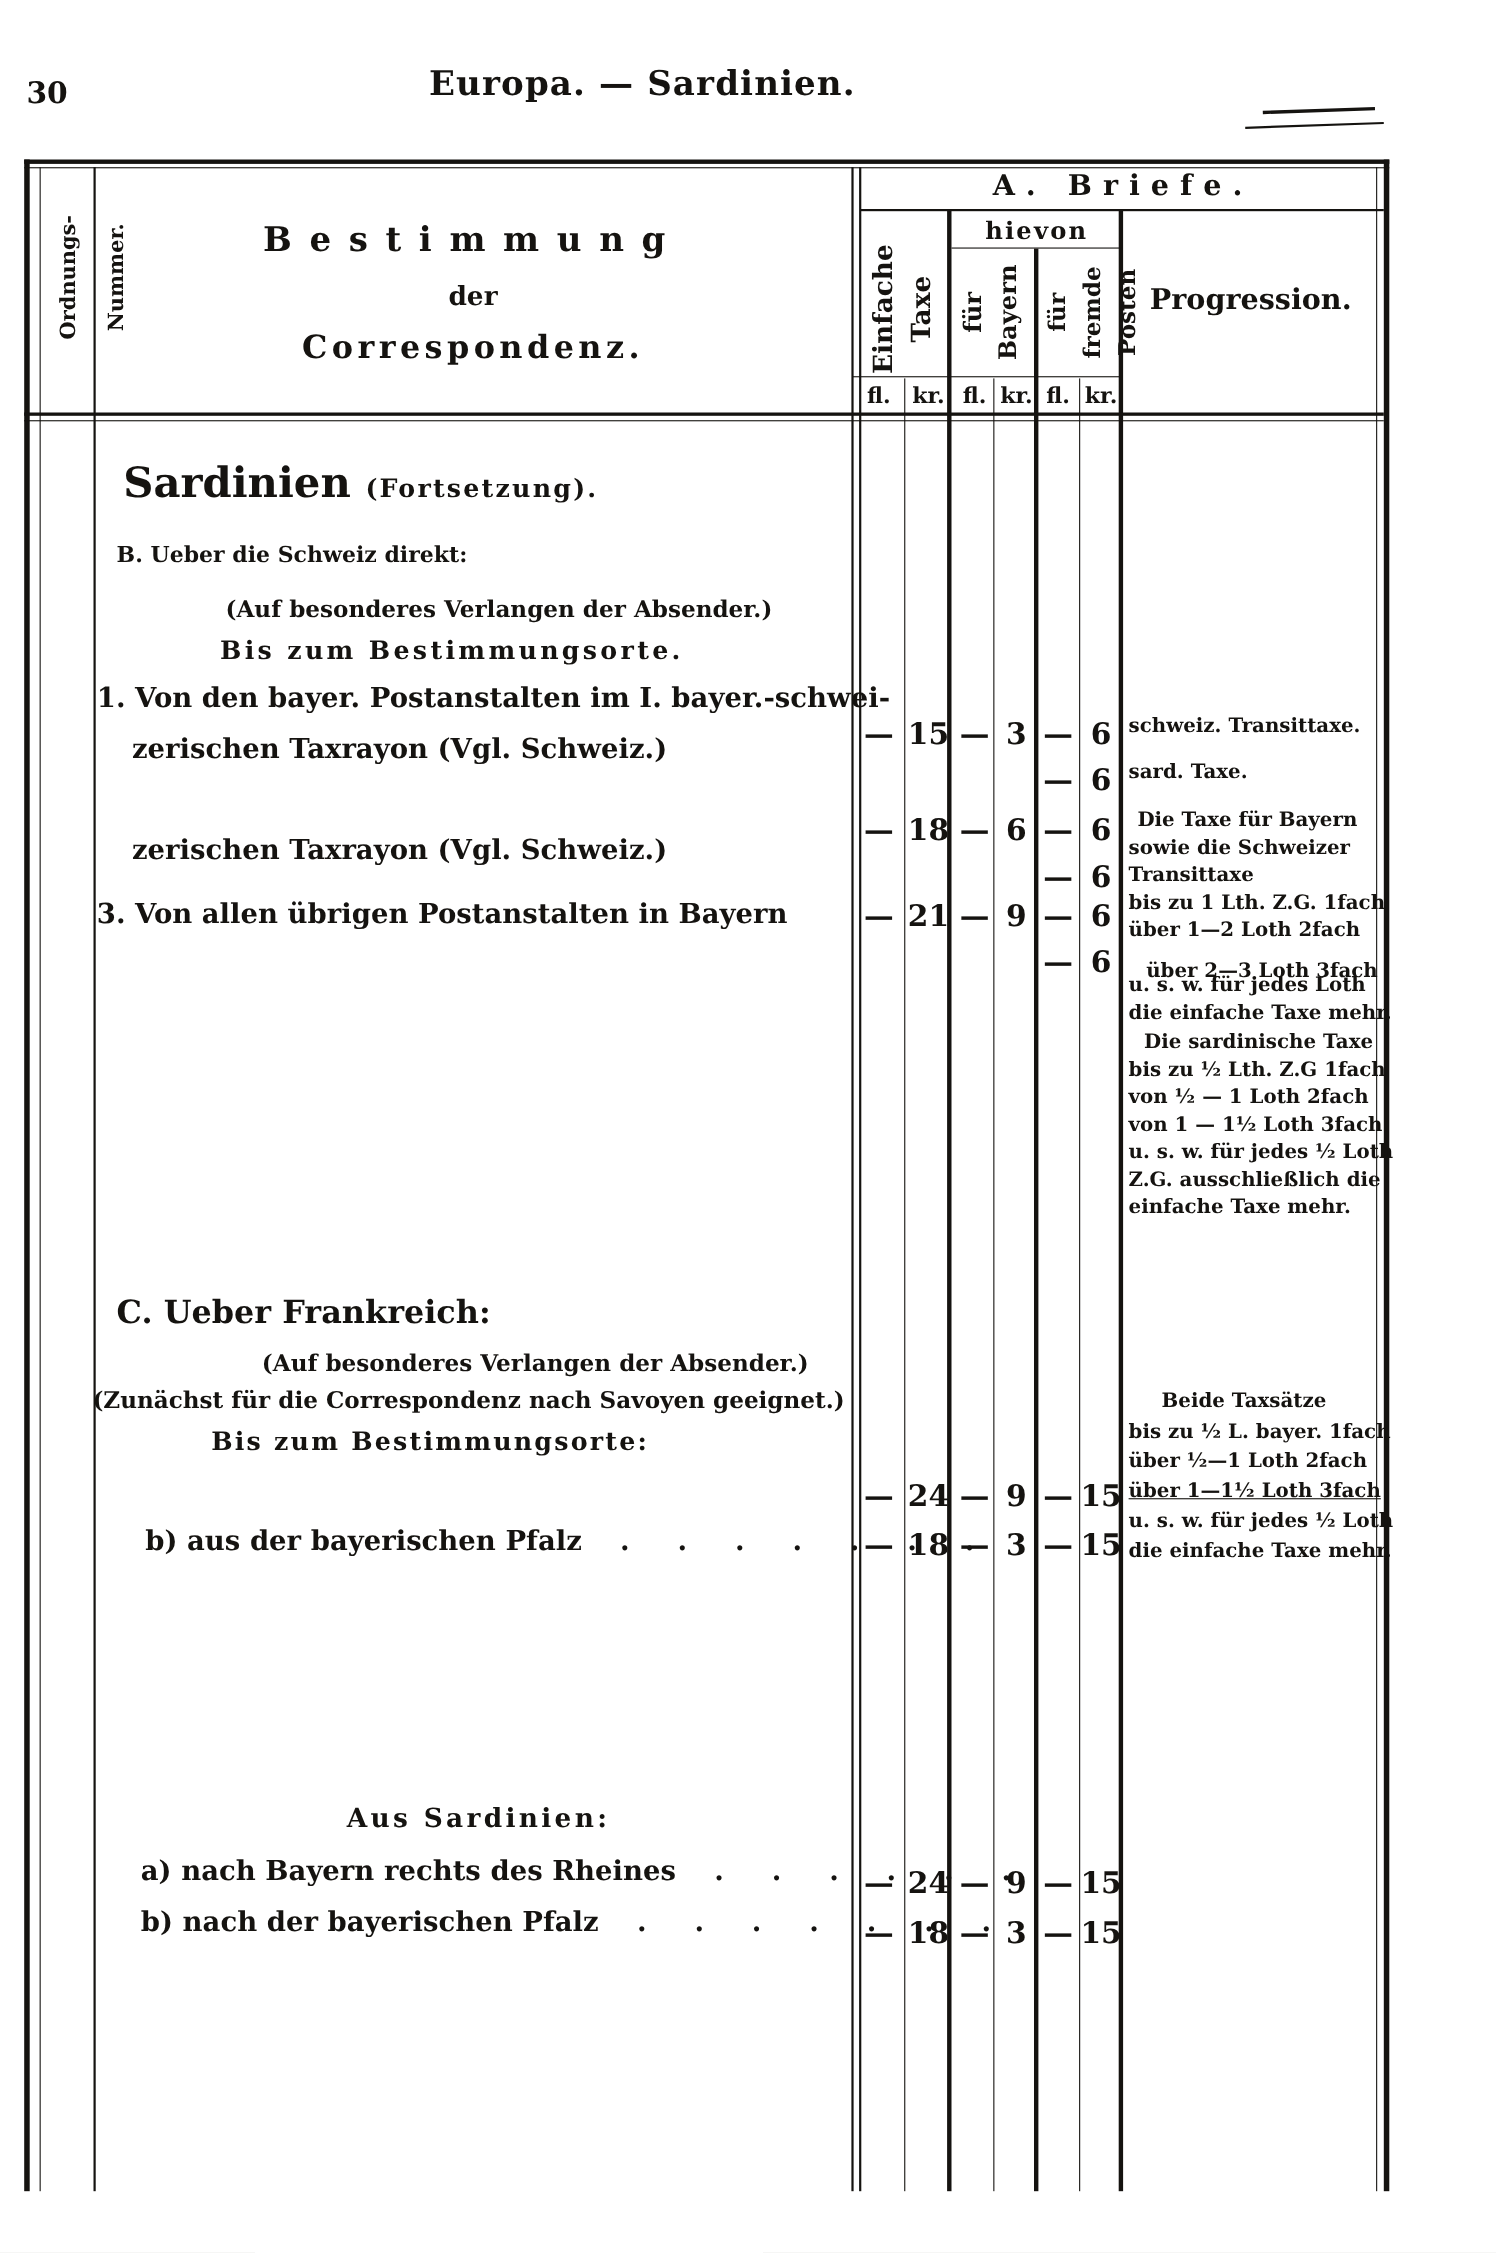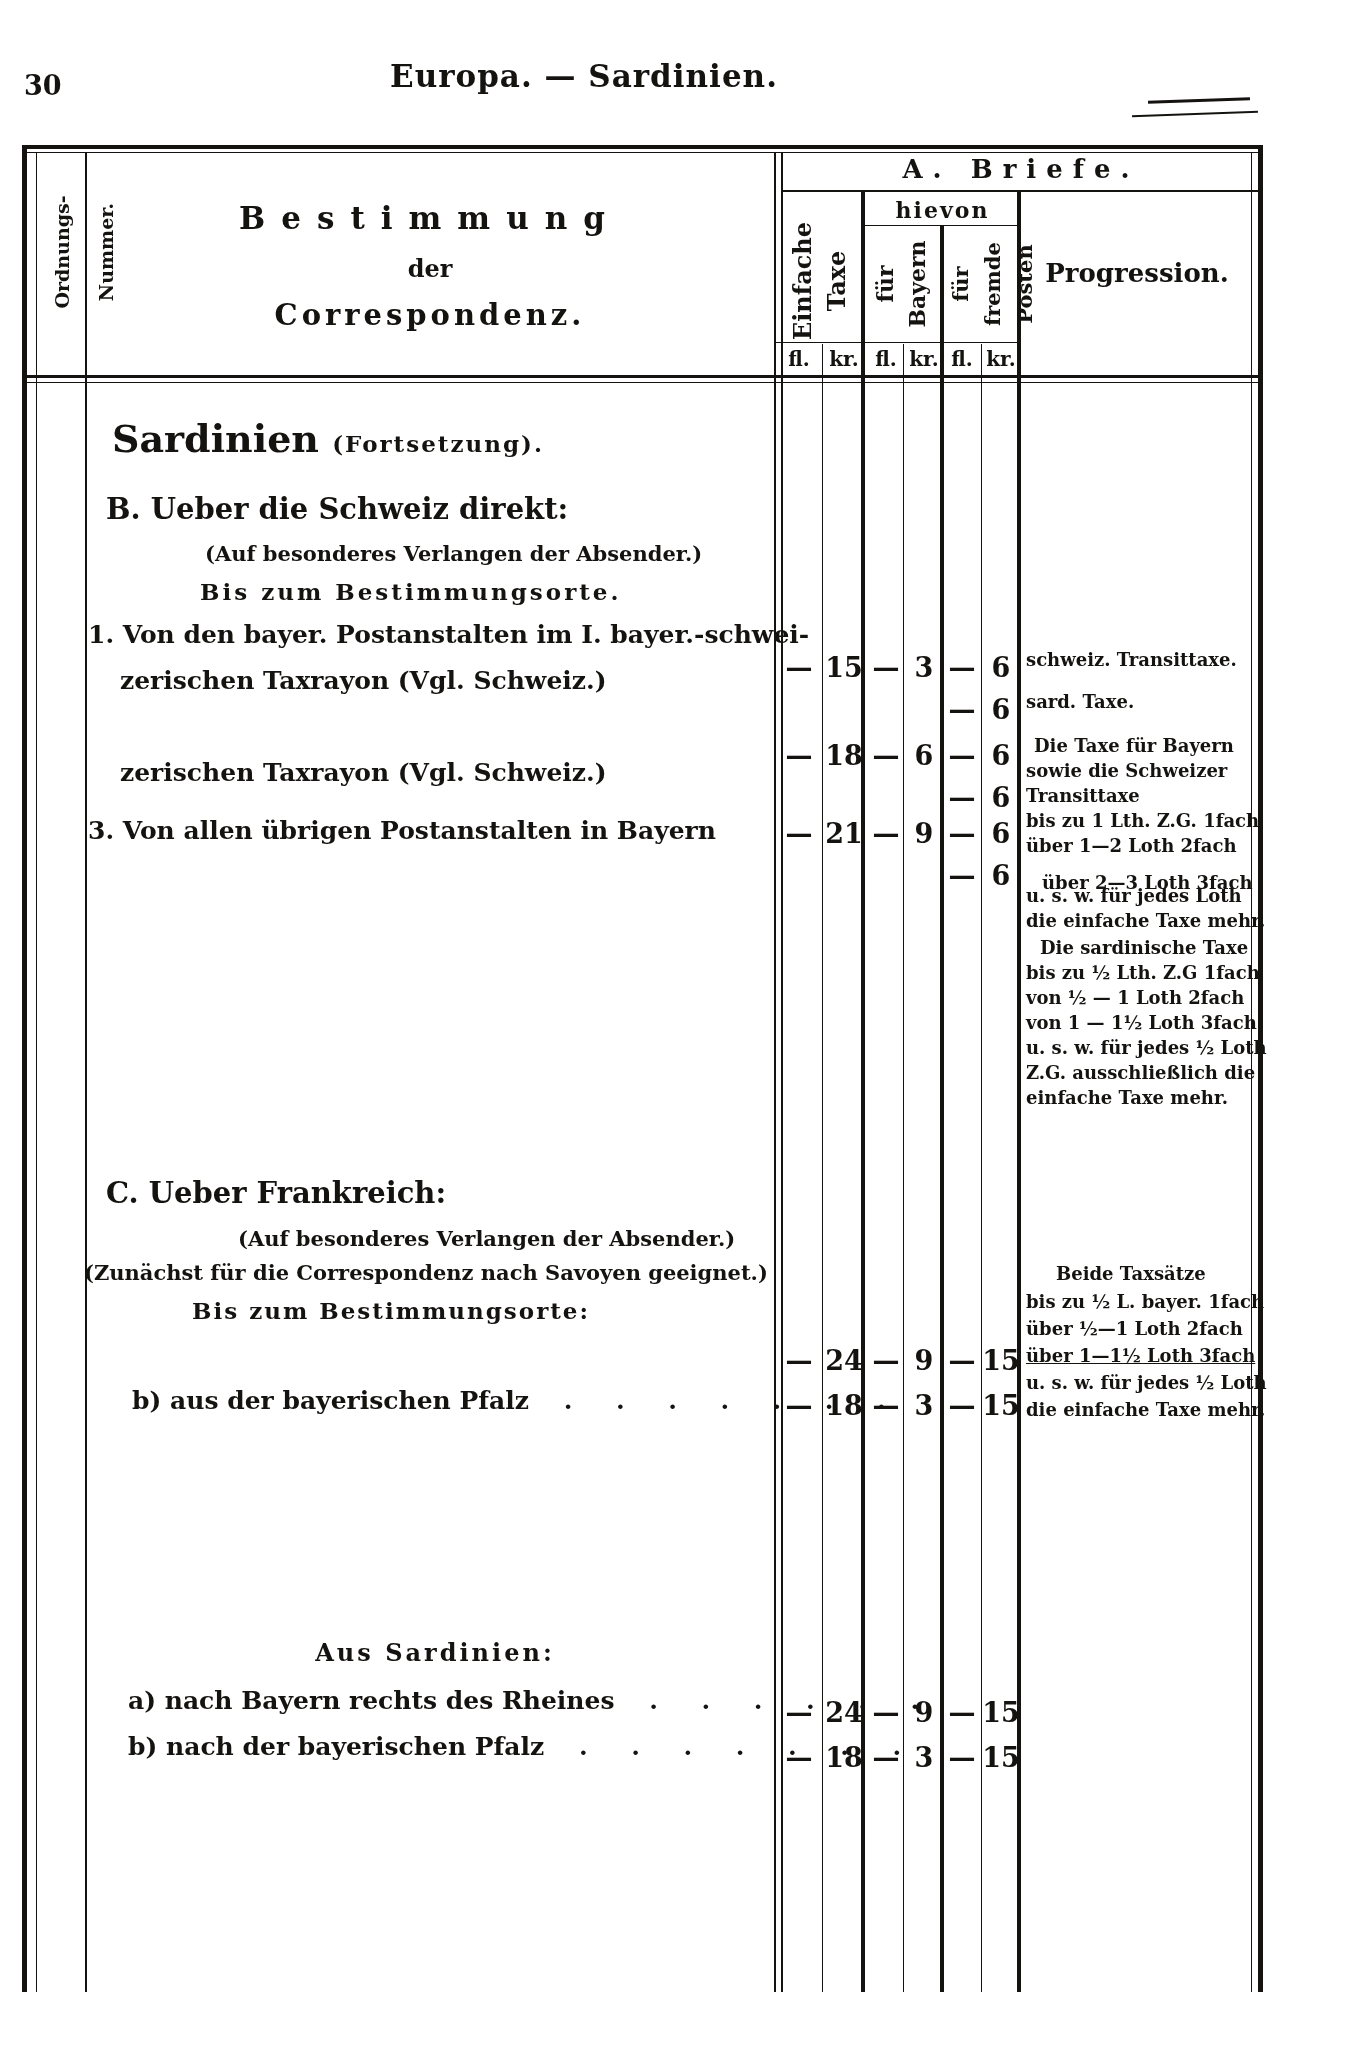--- a/index.html
+++ b/index.html
@@ -99,21 +99,21 @@
     <span class="n4">kr.</span>
     <span class="n5">fl.</span>
     <span class="n6">kr.</span>
   </div>
 
   <div class="t" style="left:112px;top:416px;font-size:38px;">
     <span>Sardinien</span>
     <span style="font-size:23px;letter-spacing:2px;">(Fortsetzung).</span>
   </div>
 
-  <div class="t" style="left:106px;top:492px;font-size:29px;">B. Ueber die Schweiz direkt:</div>
+  <div class="t" style="left:106px;top:492px;font-size:20px;">B. Ueber die Schweiz direkt:</div>
   <div class="t" style="left:205px;top:541px;font-size:21px;">(Auf besonderes Verlangen der Absender.)</div>
   <div class="t" style="left:200px;top:578px;font-size:23px;letter-spacing:3px;">Bis zum Bestimmungsorte.</div>
 
   <div class="t" style="left:88px;top:620px;font-size:25px;">1. Von den bayer. Postanstalten im I. bayer.-schwei-</div>
   <div class="t" style="left:120px;top:666px;font-size:25px;">zerischen Taxrayon (Vgl. Schweiz.)</div>
   <div class="t" style="left:120px;top:758px;font-size:25px;">zerischen Taxrayon (Vgl. Schweiz.)</div>
   <div class="t" style="left:88px;top:816px;font-size:25px;">3. Von allen übrigen Postanstalten in Bayern</div>
 
   <div class="nr" style="top:652px;">
     <span class="n1">—</span>

